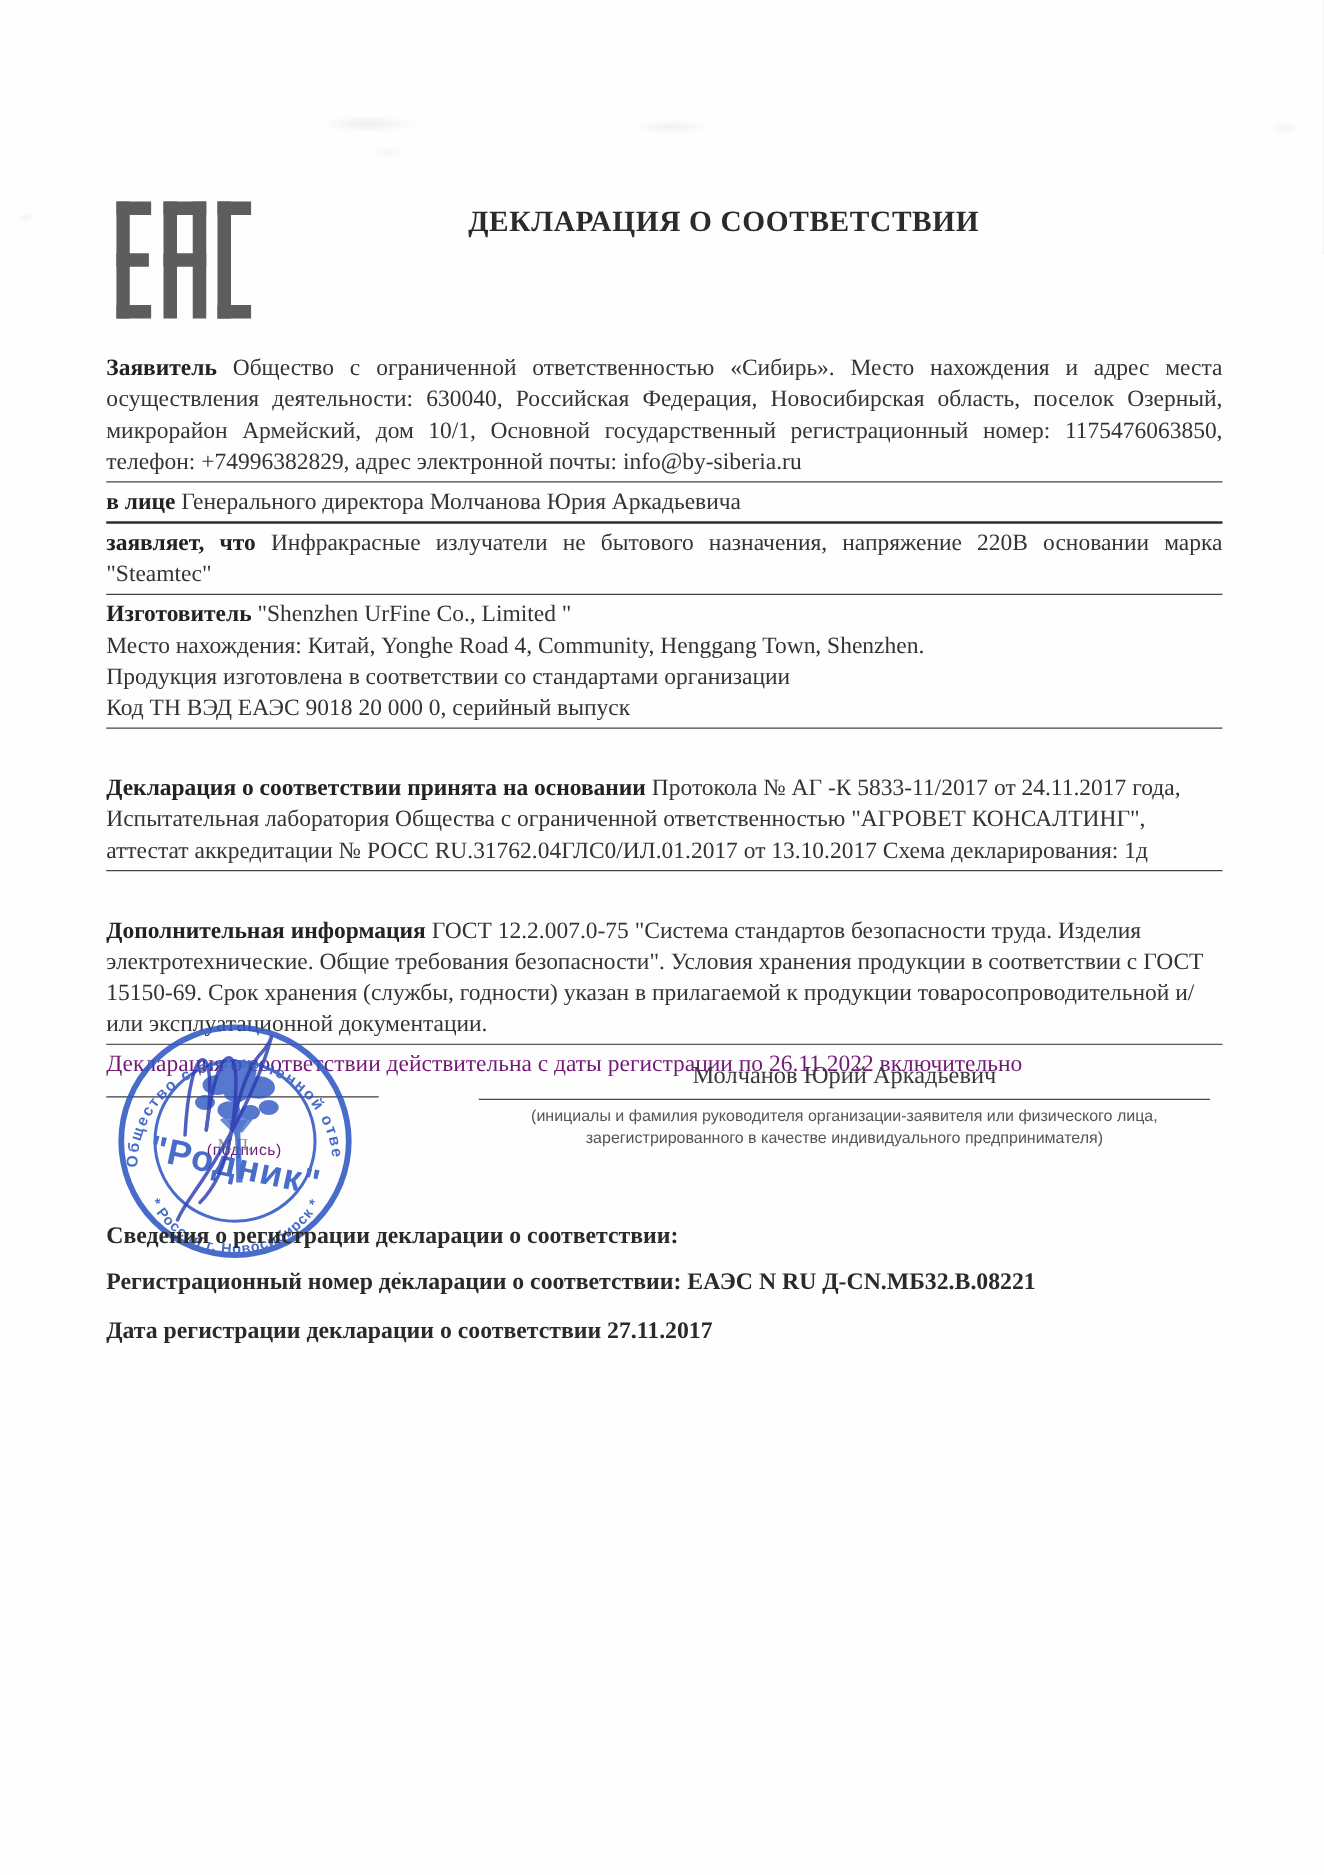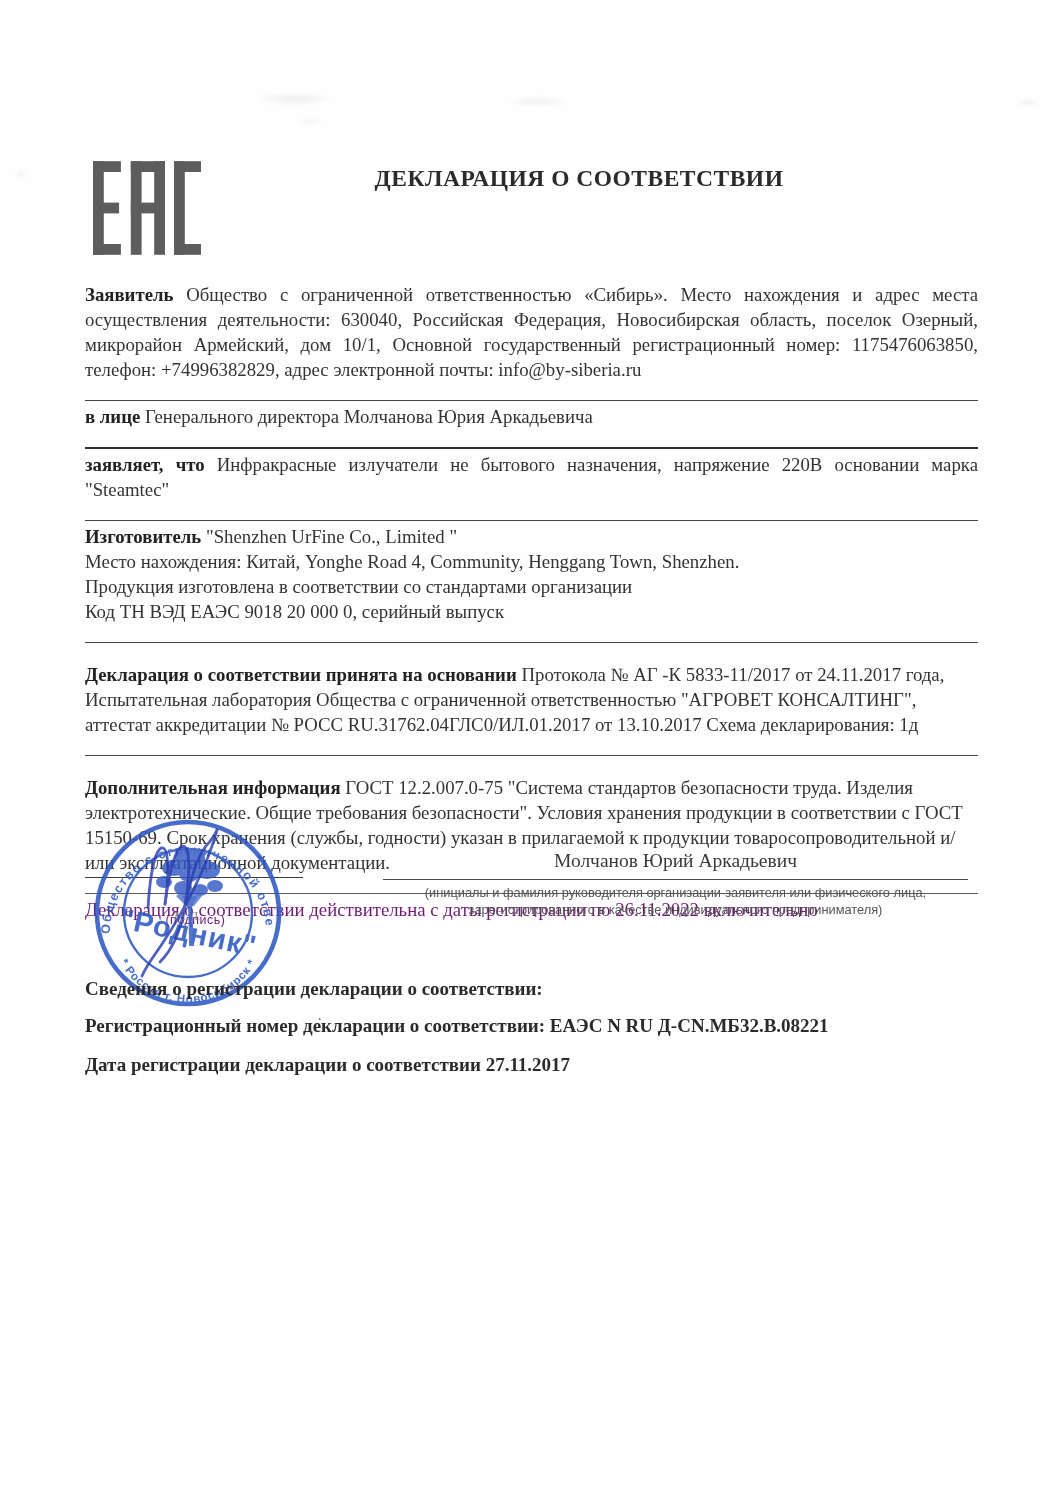--- a/index.html
+++ b/index.html
@@ -24,23 +24,23 @@
 
   .eac-logo { position: absolute; left: 93px; top: 160px; }
 
   .title {
     position: absolute; left: 199px; top: 160px; width: 760px;
     text-align: center; font-weight: bold; font-size: 23.5px; line-height: 36px;
     color: #2b2b2b; letter-spacing: .5px;
   }
 
   .content { position: absolute; left: 85px; top: 282px; width: 893px; font-size: 18.8px; line-height: 25px; }
-  .sec { padding-bottom: 18px; margin-bottom: 3px; border-bottom: 1.5px solid #454545; }
+  .sec { padding-bottom: 3px; margin-bottom: 3px; border-bottom: 1.5px solid #454545; }
   .sec.thick { border-bottom-width: 2.5px; border-bottom-color: #2e2e2e; }
-  .sec.gap-top { margin-top: 19px; }
+  .sec.gap-top { margin-top: 35px; }
   .sec.pale { border-bottom-color: #5a5a5a; }
   .lead { font-weight: bold; color: #222; }
   .justify { text-align: justify; }
   .validity { font-weight: normal; color: #701a75; margin-top: 3px; }
 
   
   .sig-left-line { position: absolute; left: 85px; top: 877px; width: 218px; border-top: 1.5px solid #3c3c3c; }
   .podpis { position: absolute; left: 128px; top: 881px; width: 135px; text-align: center;
             font-family: "Liberation Sans", sans-serif; font-size: 12.5px; color: #701a75; letter-spacing: .5px; margin-top: 32px; }
   .mp { position: absolute; left: 128px; top: 908px; width: 120px; text-align: center;

